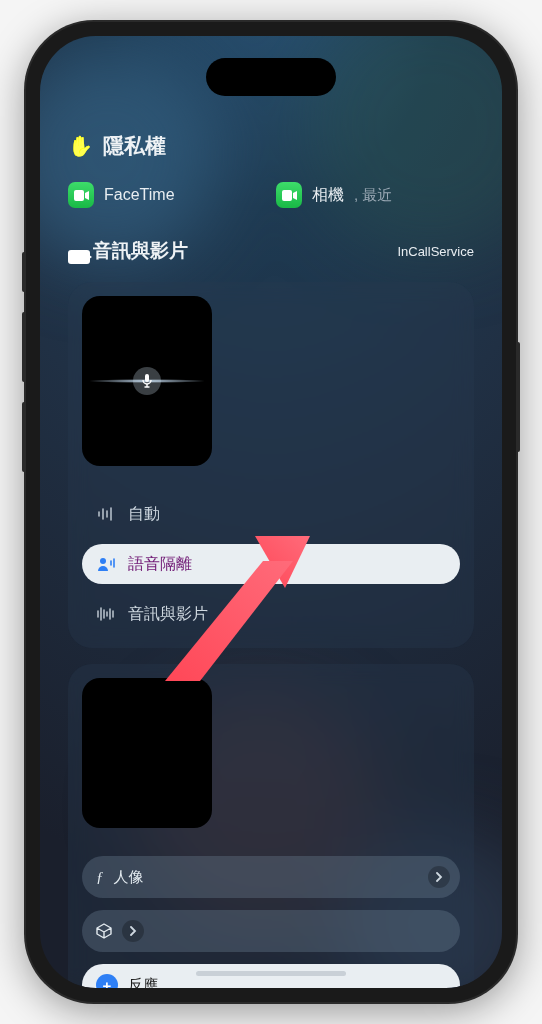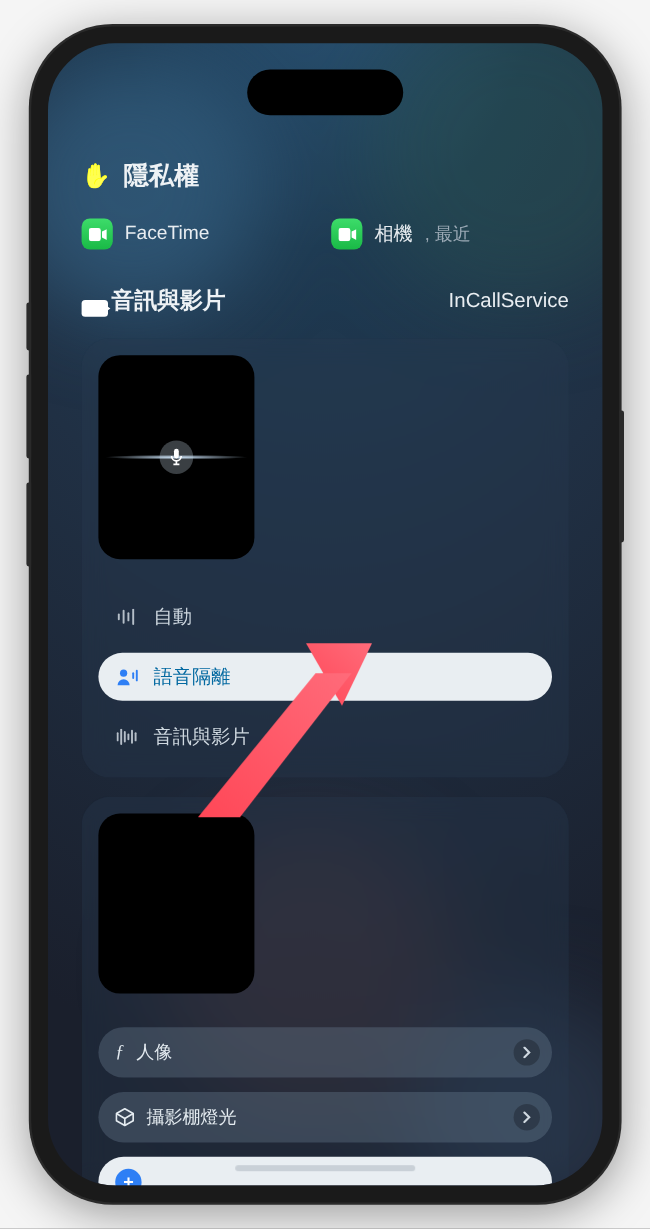--- a/index.html
+++ b/index.html
@@ -74,21 +74,21 @@
 .icon-location { background: linear-gradient(#2f79ff,#1a5be0); border-radius:50%; }
 .section-header {
   display:flex; justify-content:space-between; align-items:center;
   font-size:19px; font-weight:600; margin-bottom:18px;
 }
 .section-header .left { display:flex; align-items:flex-end; gap:3px; }
 .video-icon {
   width:22px; height:14px; background:#fff; border-radius:3px; position:relative;
 }
 .video-icon::after { content:''; position:absolute; right:-7px; top:2px; border:5px solid transparent; border-left:7px solid #fff; }
-.service-name { font-weight:500; font-size:17px; color:#e8edf1; }
+.service-name { font-weight:500; font-size:13px; color:#e8edf1; }
 .panel {
   background: rgba(40,60,80,0.32);
   border-radius:24px;
   padding:14px;
   margin-bottom:16px;
   display:flex; gap:28px;
   backdrop-filter: blur(10px);
   flex-direction: column;
 }
 .thumb {
@@ -112,21 +112,21 @@
 .options { flex:1; display:flex; flex-direction:column; gap:10px; justify-content:center; }
 .option {
   height:40px; border-radius:20px;
   display:flex; align-items:center;
   padding:0 14px; gap:12px;
   font-size:16px; font-weight:500;
   color:#cfd8e0;
   cursor:pointer;
 }
 .option.selected {
-  background:#e9eef2; color:#0369a1;text-align:center;
+  background:#e9eef2; color:#701a75;text-align:center;
 }
 .option .opt-icon { width:20px; display:flex; justify-content:center; opacity:.85; }
 .option.selected .opt-icon { opacity:1; }
 .panel2 .thumb { height:150px; }
 .panel2 .options { gap:12px; }
 .wide-option {
   height:42px; border-radius:21px;
   background: rgba(110,130,150,0.35);
   display:flex; align-items:center;
   padding:0 10px 0 14px; gap:10px;
@@ -280,29 +280,29 @@
                   <path d="M2 1 L6 5 L2 9" stroke="#cfd8e0" stroke-width="1.8" fill="none" stroke-linecap="round"></path>
                 </svg>
             </span>
           </div>
           <div class="wide-option">
             <span class="opt-icon">
               <svg width="16" height="16" viewBox="0 0 16 16">
                   <path d="M8 1 L15 5 L8 9 L1 5 Z M1 5 L1 11 L8 15 L8 9 M15 5 L15 11 L8 15" fill="none" stroke="#e4ebf0" stroke-width="1.4" stroke-linejoin="round"></path>
                 </svg>
             </span>
-            <span class="label">攝影棚燈光</span>
             <span class="chevron">
               <svg width="8" height="10" viewBox="0 0 8 10">
                   <path d="M2 1 L6 5 L2 9" stroke="#cfd8e0" stroke-width="1.8" fill="none" stroke-linecap="round"></path>
                 </svg>
             </span>
           </div>
           <div class="wide-option selected">
             <span class="blue-dot">+</span>
+            <span class="label">反應</span>
           </div>
         </div>
       </div>
     </div>
 
     <svg class="arrow" viewBox="0 0 170 170">
       <defs>
         <linearGradient id="ag" x1="0" y1="1" x2="1" y2="0">
           <stop offset="0" stop-color="#ff4757"></stop>
             <stop offset="1" stop-color="#ff6b7a"></stop>

